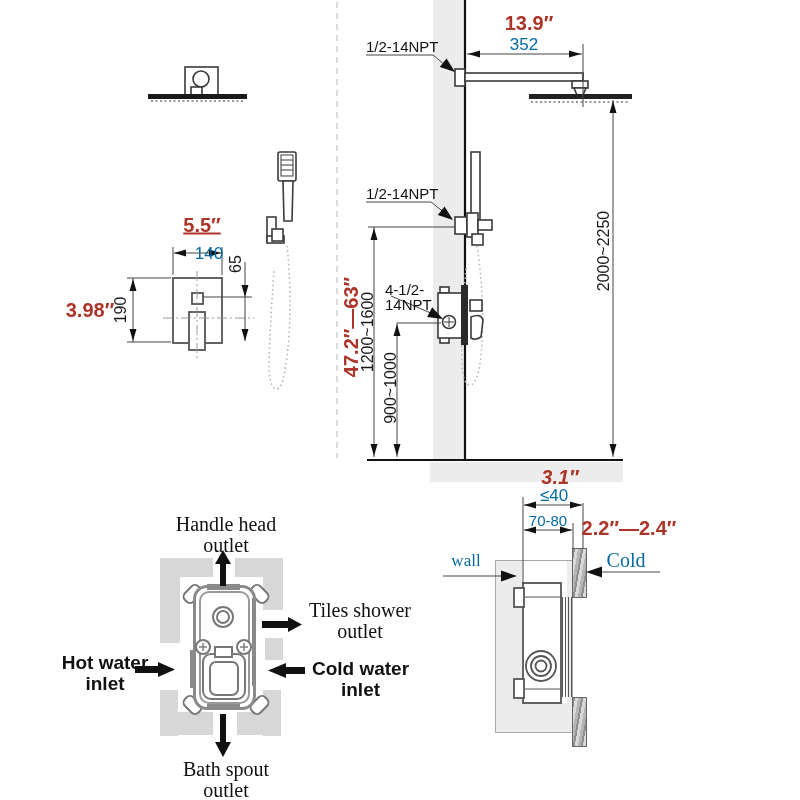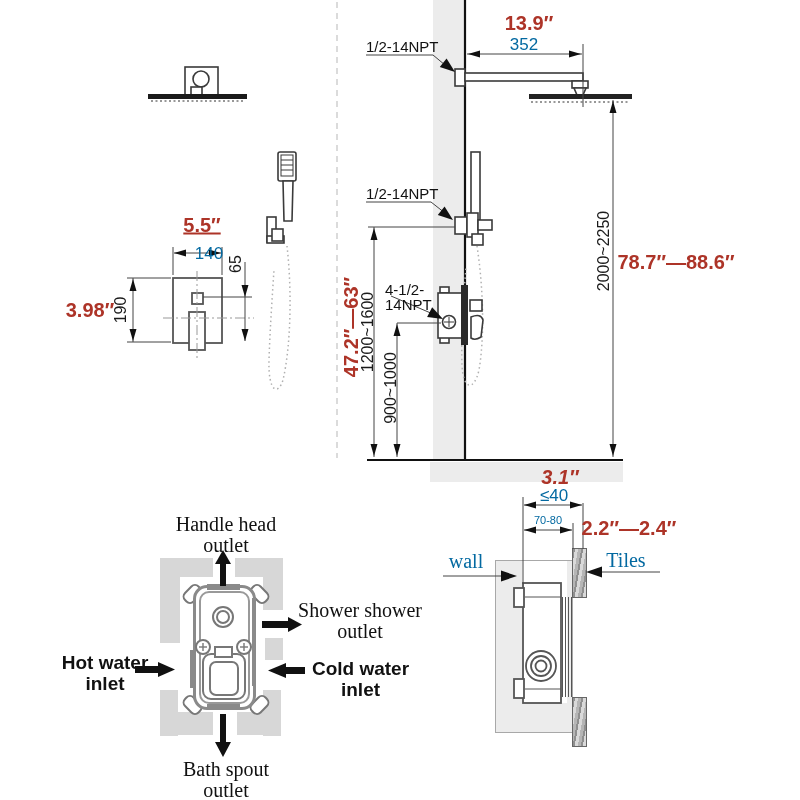--- a/index.html
+++ b/index.html
@@ -227,46 +227,45 @@
 
   <div class="lbl red" style="left:529px;top:23px;">13.9″</div>
   <div class="lbl dim17" style="left:524px;top:45px;">352</div>
   <div class="npt" style="left:366px;top:38px;">1/2-14NPT</div>
   <div class="npt" style="left:366px;top:185px;">1/2-14NPT</div>
   <div class="npt" style="left:385px;top:282px;line-height:15px;">
     <span>4-1/2-</span><br>
     <span>14NPT</span>
   </div>
   <div class="lbl-rot" style="left:604px;top:251px;">2000~2250</div>
-  <div class="lbl red" style="left:676px;top:262px;">78.7″—88.6″</div>
   <div class="lbl-rot red" style="left:351px;top:327px;transform:translate(-50%,-50%) rotate(-90deg);">47.2″—63″</div>
   <div class="lbl-rot" style="left:368px;top:332px;">1200~1600</div>
   <div class="lbl-rot" style="left:391px;top:388px;">900~1000</div>
 
   <div class="serifblk" style="left:146px;top:514px;width:160px;">
     <span>Handle head</span><br>
     <span>outlet</span>
   </div>
   <div class="serifblk" style="left:295px;top:600px;width:130px;">
-    <span>Shower shower</span><br>
+    <span>Tiles shower</span><br>
     <span>outlet</span>
   </div>
   <div class="sansblk" style="left:50px;top:652px;width:110px;">
     <span>Hot water</span><br>
     <span>inlet</span>
   </div>
   <div class="sansblk" style="left:303px;top:658px;width:115px;">
     <span>Cold water</span><br>
     <span>inlet</span>
   </div>
   <div class="serifblk" style="left:146px;top:759px;width:160px;">
     <span>Bath spout</span><br>
     <span>outlet</span>
   </div>
 
   <div class="lbl red" style="left:560px;top:477px;font-style:italic;">3.1″</div>
   <div class="lbl" style="left:554px;top:496px;font-size:17px;">≤40</div>
-  <div class="lbl" style="left:548px;top:520px;font-size:11px;">70-80</div>
+  <div class="lbl" style="left:548px;top:520px;font-size:15px;">70-80</div>
   <div class="lbl red" style="left:629px;top:528px;">2.2″—2.4″</div>
-  <div class="lbl" style="left:466px;top:561px;font-family:'Liberation Serif',serif;font-size:20px;">wall</div>
-  <div class="lbl" style="left:626px;top:560px;font-family:'Liberation Serif',serif;font-size:20px;">Tiles</div>
+  <div class="lbl" style="left:466px;top:561px;font-family:'Liberation Serif',serif;font-size:17px;">wall</div>
+  <div class="lbl" style="left:626px;top:560px;font-family:'Liberation Serif',serif;font-size:20px;">Cold</div>
 
 </div>
 
 </body></html>

